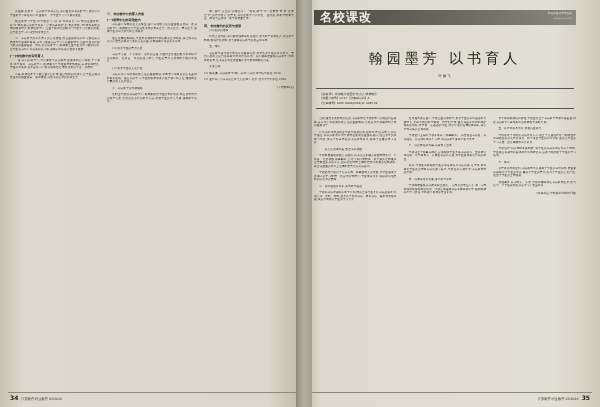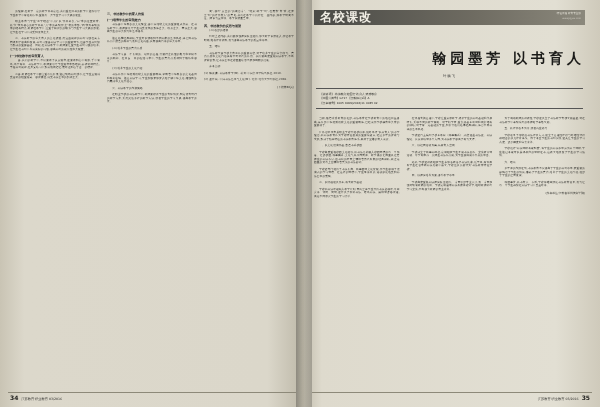--- a/index.html
+++ b/index.html
@@ -28,21 +28,21 @@
   .page-left{
     width:304px;
     background:#d8d4c6;
     background-image:linear-gradient(to right,#c9c4b4 0%,#dcd8cb 8%,#dbd7ca 88%,#bdb8a8 100%);
     padding:10px 10px 0 10px;
   }
   .page-right{
     width:296px;
     background:#dedacd;
     background-image:linear-gradient(to right,#c3beae 0%,#dedacd 6%,#e2dfd3 85%,#cfcabb 100%);
-    padding:8px 15px 0 10px;
+    padding:8px 24px 0 10px;
   }
   .tx{
     font-size:2.6px;
     line-height:3.5px;
     color:#2b2b28;
     text-align:justify;
     word-break:break-all;
     letter-spacing:0.2px;
     margin:0 0 3px 0;
   }
@@ -80,23 +80,23 @@
   }
   .masthead-meta{
     position:absolute;right:4px;top:4px;
     font-size:2.6px;color:#e8e5db;text-align:right;line-height:4px;
   }
   .masthead-url{
     position:absolute;right:4px;top:9px;
     font-size:2.4px;color:#cfccc2;text-align:right;
   }
   .art-title{
-    text-align:right;
+    text-align:center;
     font-family:"DejaVu Serif","Liberation Serif",serif;
-    font-size:14px;font-weight:bold;color:#1b1b19;
+    font-size:14px;font-weight:normal;color:#1b1b19;
     letter-spacing:4px;
     margin:16px 0 6px 0;
   }
   .art-author{
     text-align:center;font-size:3.4px;color:#333;margin-bottom:10px;letter-spacing:1px;
   }
   .meta-box{
     border-top:0.6px solid #555;border-bottom:0.6px solid #555;
     padding:3px 4px;margin:0 2px 8px 2px;
   }

